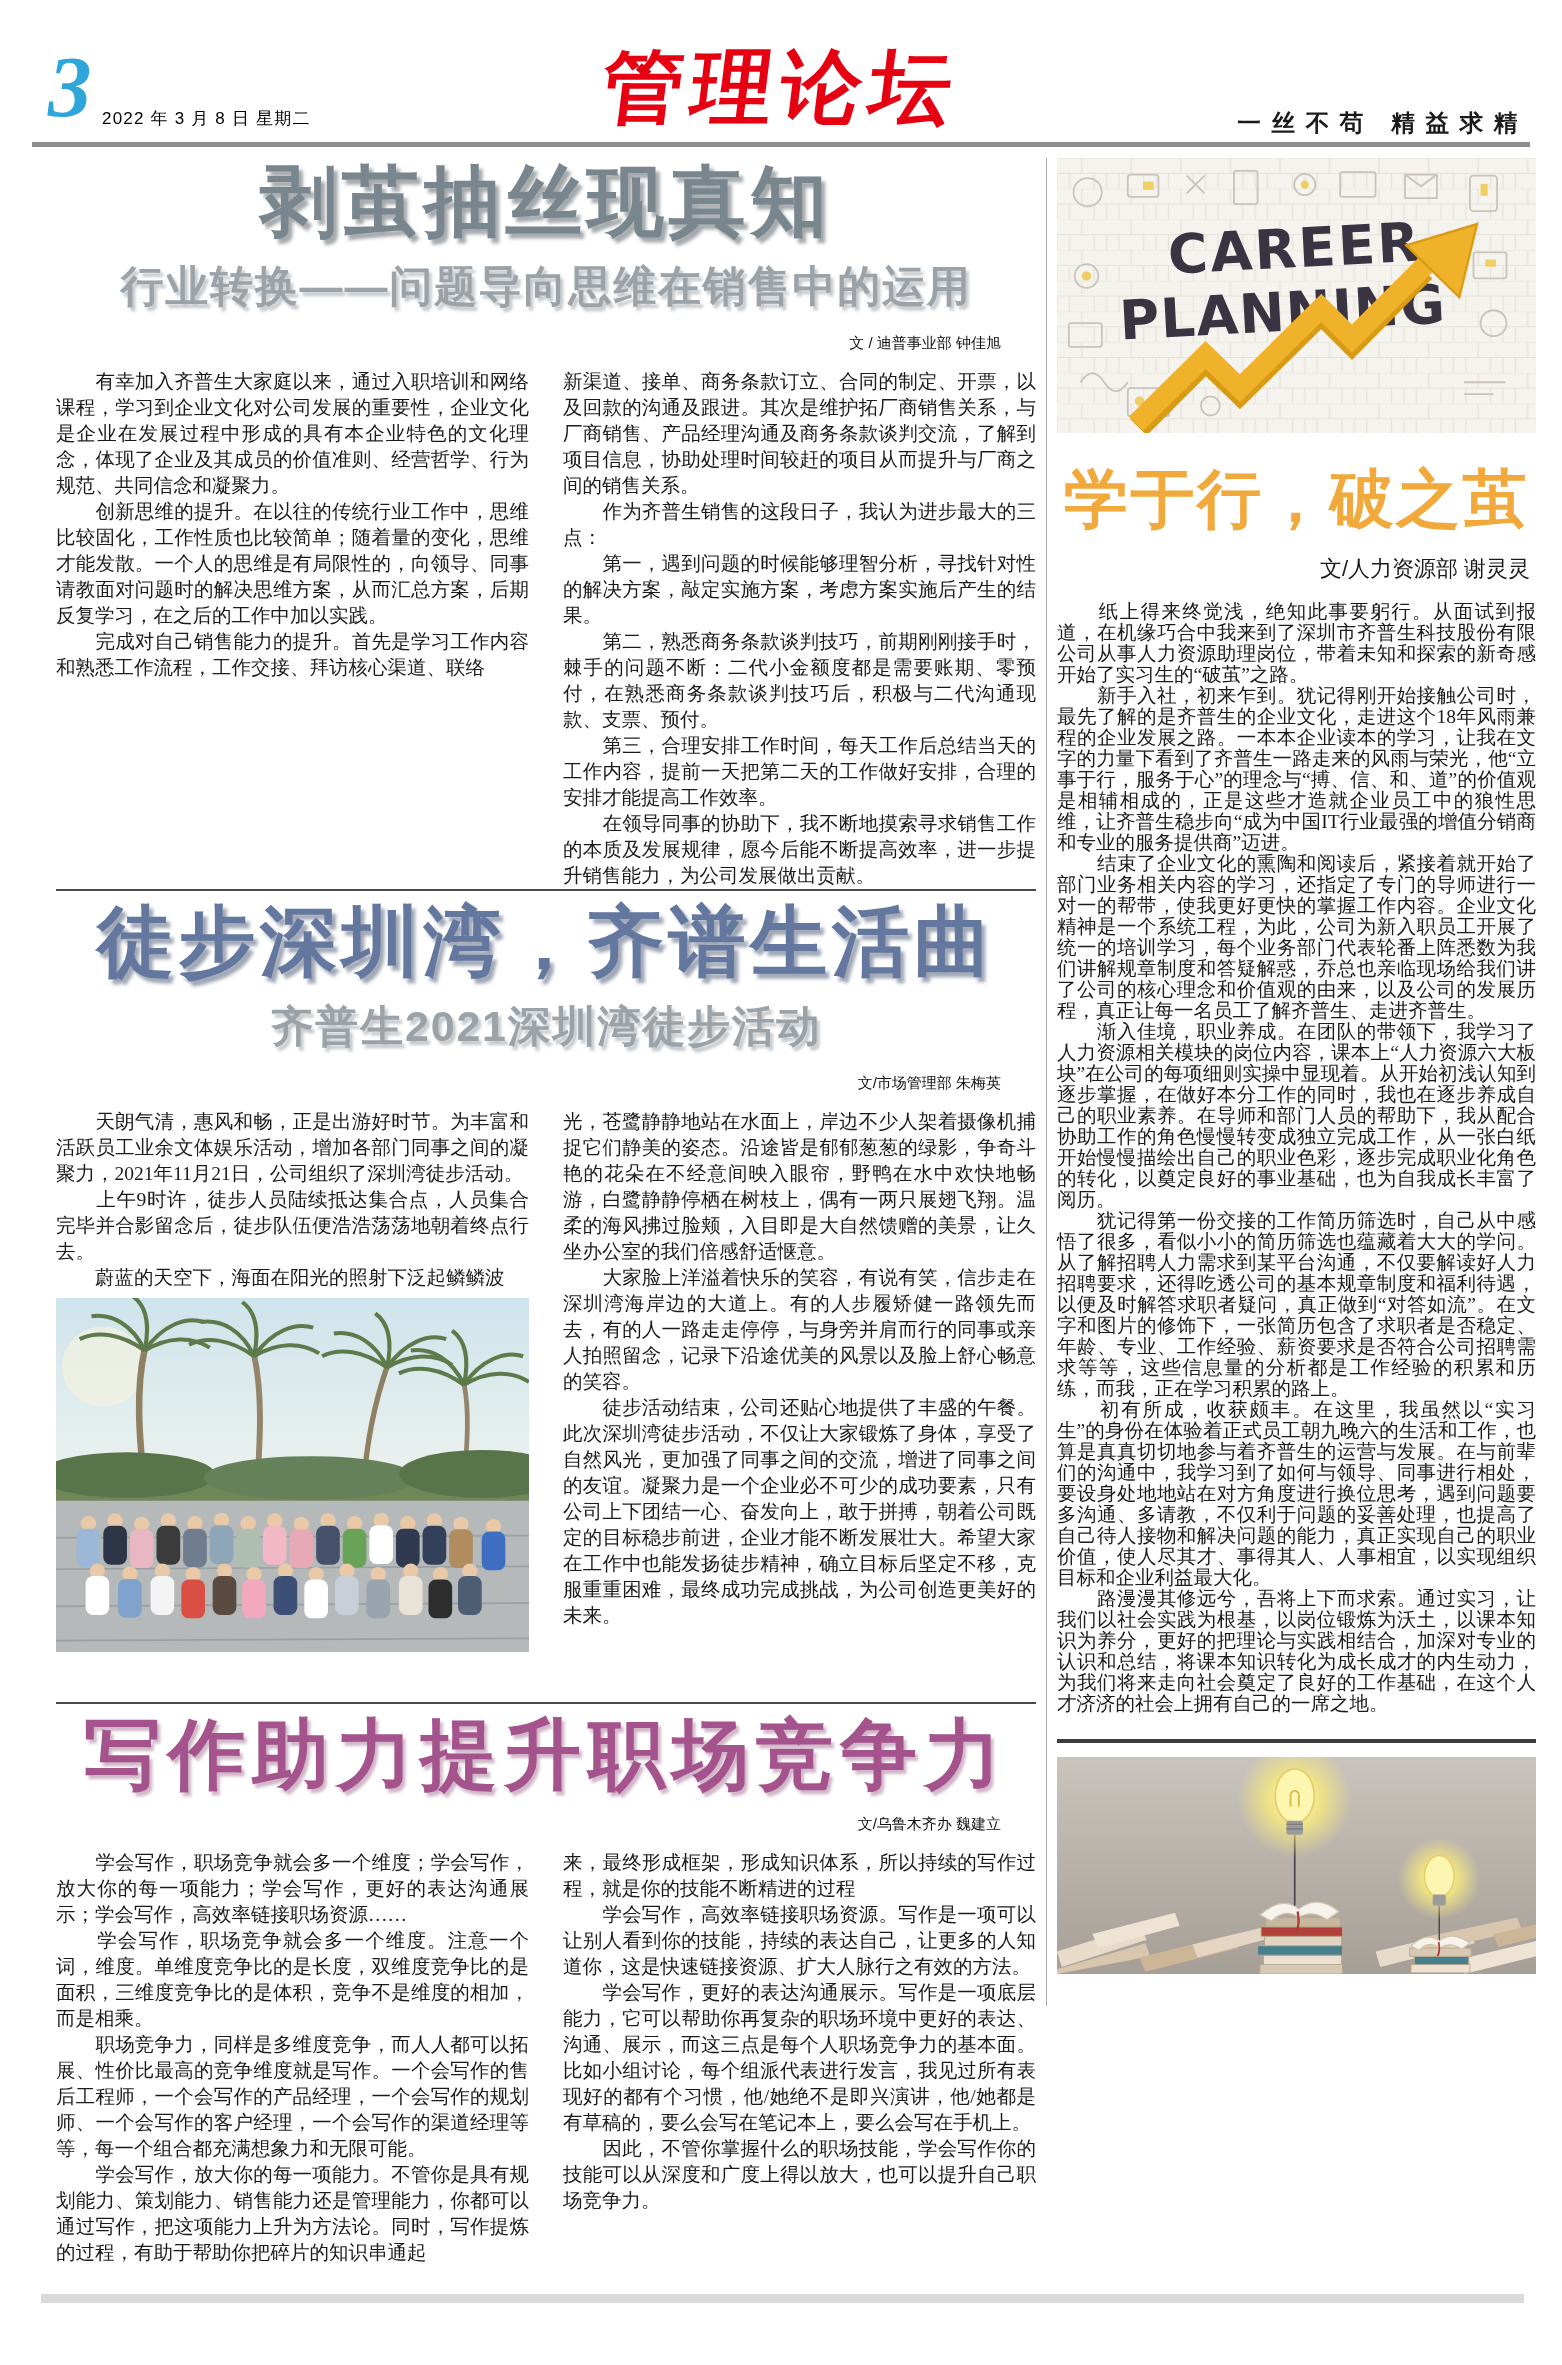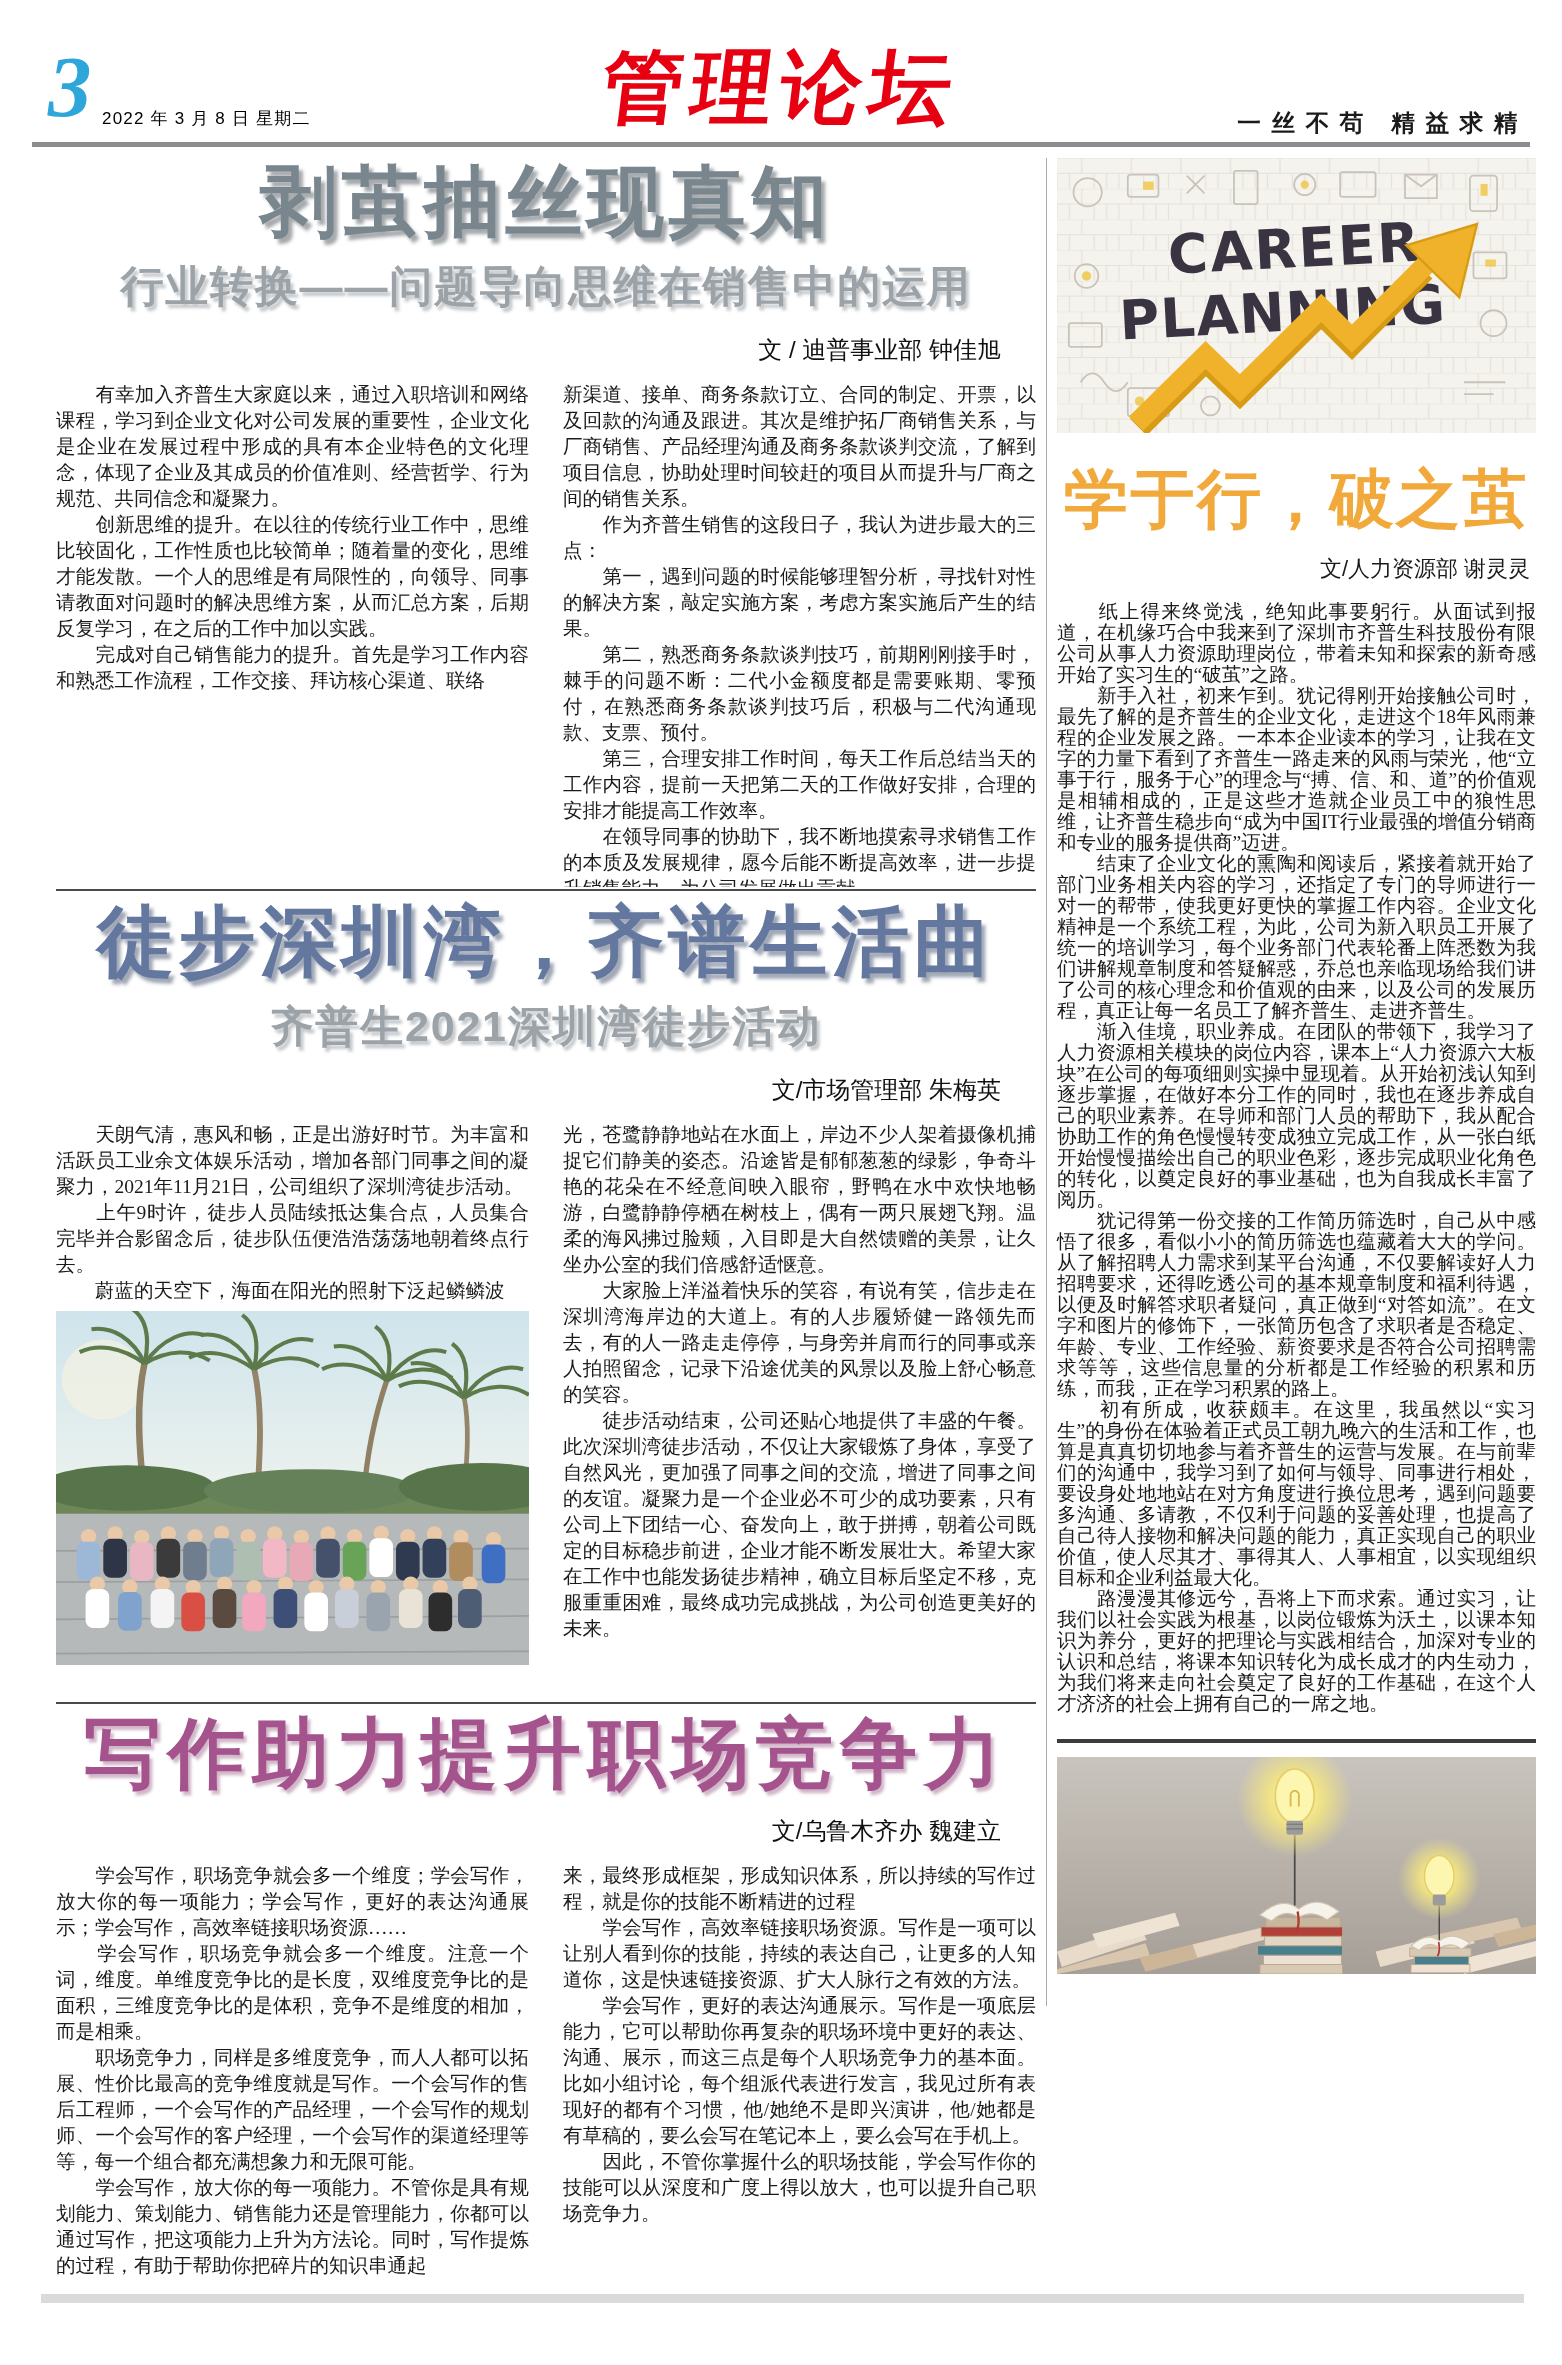--- a/index.html
+++ b/index.html
@@ -24,25 +24,25 @@
   #sep-a1-a2{top:889px;} #sep-a2-a3{top:1702px;}
   .footer-bar{position:absolute;left:41px;top:2294px;width:1483px;height:8.9px;background:#dadada;}
 
   
   .article{position:absolute;left:56px;width:980px;overflow:hidden;}
   #a1{top:158px;height:729px;} #a2{top:898px;height:803px;} #a3{top:1711px;height:576px;}
   .htitle{margin:0;text-align:center;font-family:"Liberation Sans",sans-serif;font-weight:bold;
           font-size:77px;line-height:1.12;letter-spacing:4.7px;white-space:nowrap;}
   #a1 .htitle{color:#79868e;text-shadow:4.1px 4.7px 3.5px rgba(55,65,72,.45);}
   #a2 .htitle{color:#64779e;text-shadow:4.1px 4.7px 3.5px rgba(45,60,90,.45);}
-  #a3 .htitle{color:#a5538c;letter-spacing:7px;text-shadow:3px 3.5px 3px rgba(120,50,100,.35);font-family:Liberation Serif, serif;}
+  #a3 .htitle{color:#a5538c;letter-spacing:7px;text-shadow:3px 3.5px 3px rgba(120,50,100,.35);}
   .hsub{margin:14px 0 0;text-align:center;font-family:"Liberation Sans",sans-serif;font-weight:bold;
         font-size:43px;color:#9ba3a9;letter-spacing:1.8px;text-shadow:3px 3.5px 3px rgba(110,118,124,.4);}
   .byline{margin:17.7px 35px 0 0;text-align:right;font-family:"Liberation Sans",sans-serif;
-          font-size:24px;color:#111;}
+          font-size:15px;color:#111;}
   .cols{display:flex;gap:34px;margin-top:16.5px;}
   .col{flex:1;min-width:0;font-size:19.5px;line-height:26px;text-align:justify;text-justify:inter-ideograph;}
   .col p{margin:0;}
   .photo-wrap{width:100%;height:354px;margin-top:7px;}
   .photo-wrap svg{display:block;width:100%;height:100%;}
 
   
   .rightcol{position:absolute;left:1057px;top:158px;width:479px;}
   .career{position:relative;width:479px;height:275px;overflow:hidden;}
   .career svg{display:block;width:100%;height:100%;}

